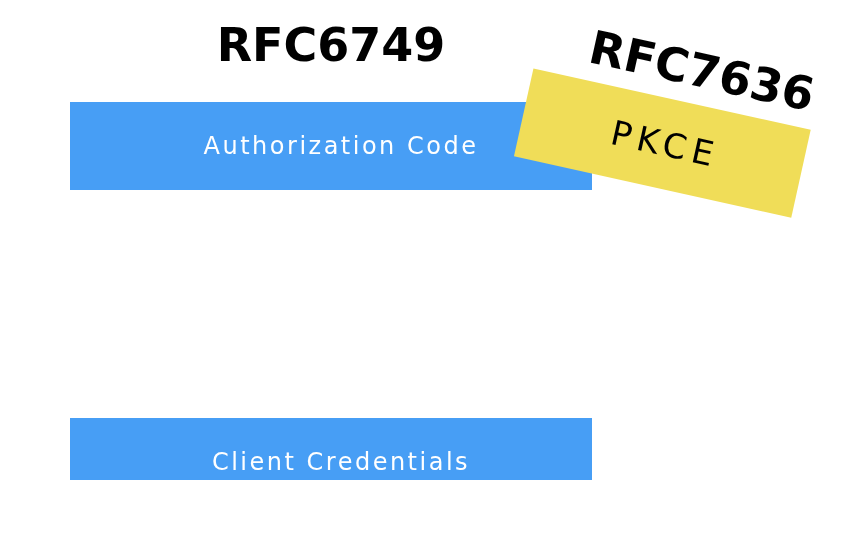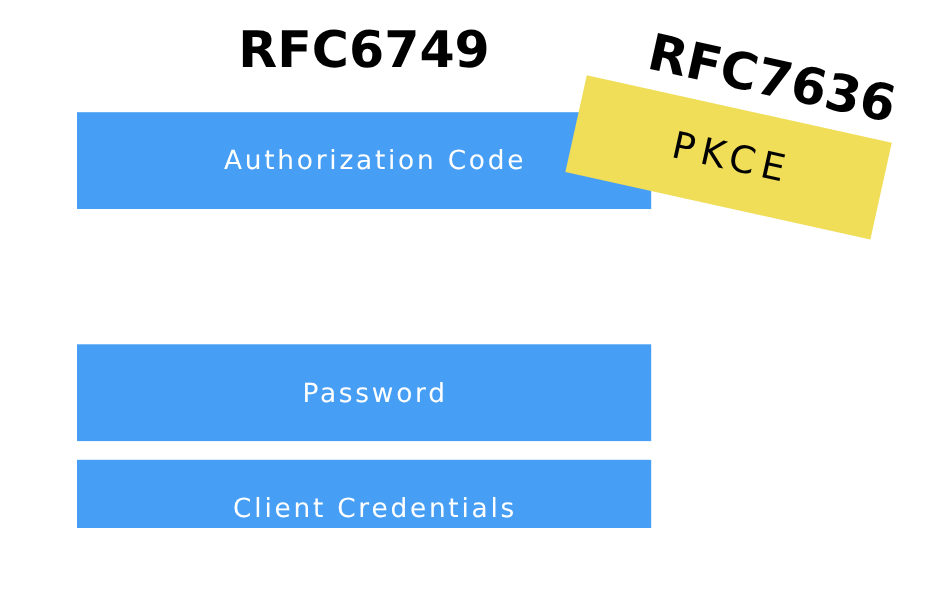--- a/index.html
+++ b/index.html
@@ -110,23 +110,20 @@
 
 <div class="slide">
 
   <div class="rfc6749-title">RFC6749</div>
 
   <div class="bar bar-1">
     <span class="bar-label">Authorization Code</span>
   </div>
 
 
-  <div class="bar bar-3">
-    <span class="bar-label">Password</span>
-  </div>
 
   <div class="bar bar-4">
     <span class="bar-label">Client Credentials</span>
   </div>
 
   <div class="pkce-group">
     <div class="rfc7636-title">RFC7636</div>
     <div class="pkce-banner">
       <span class="pkce-label">PKCE</span>
     </div>

